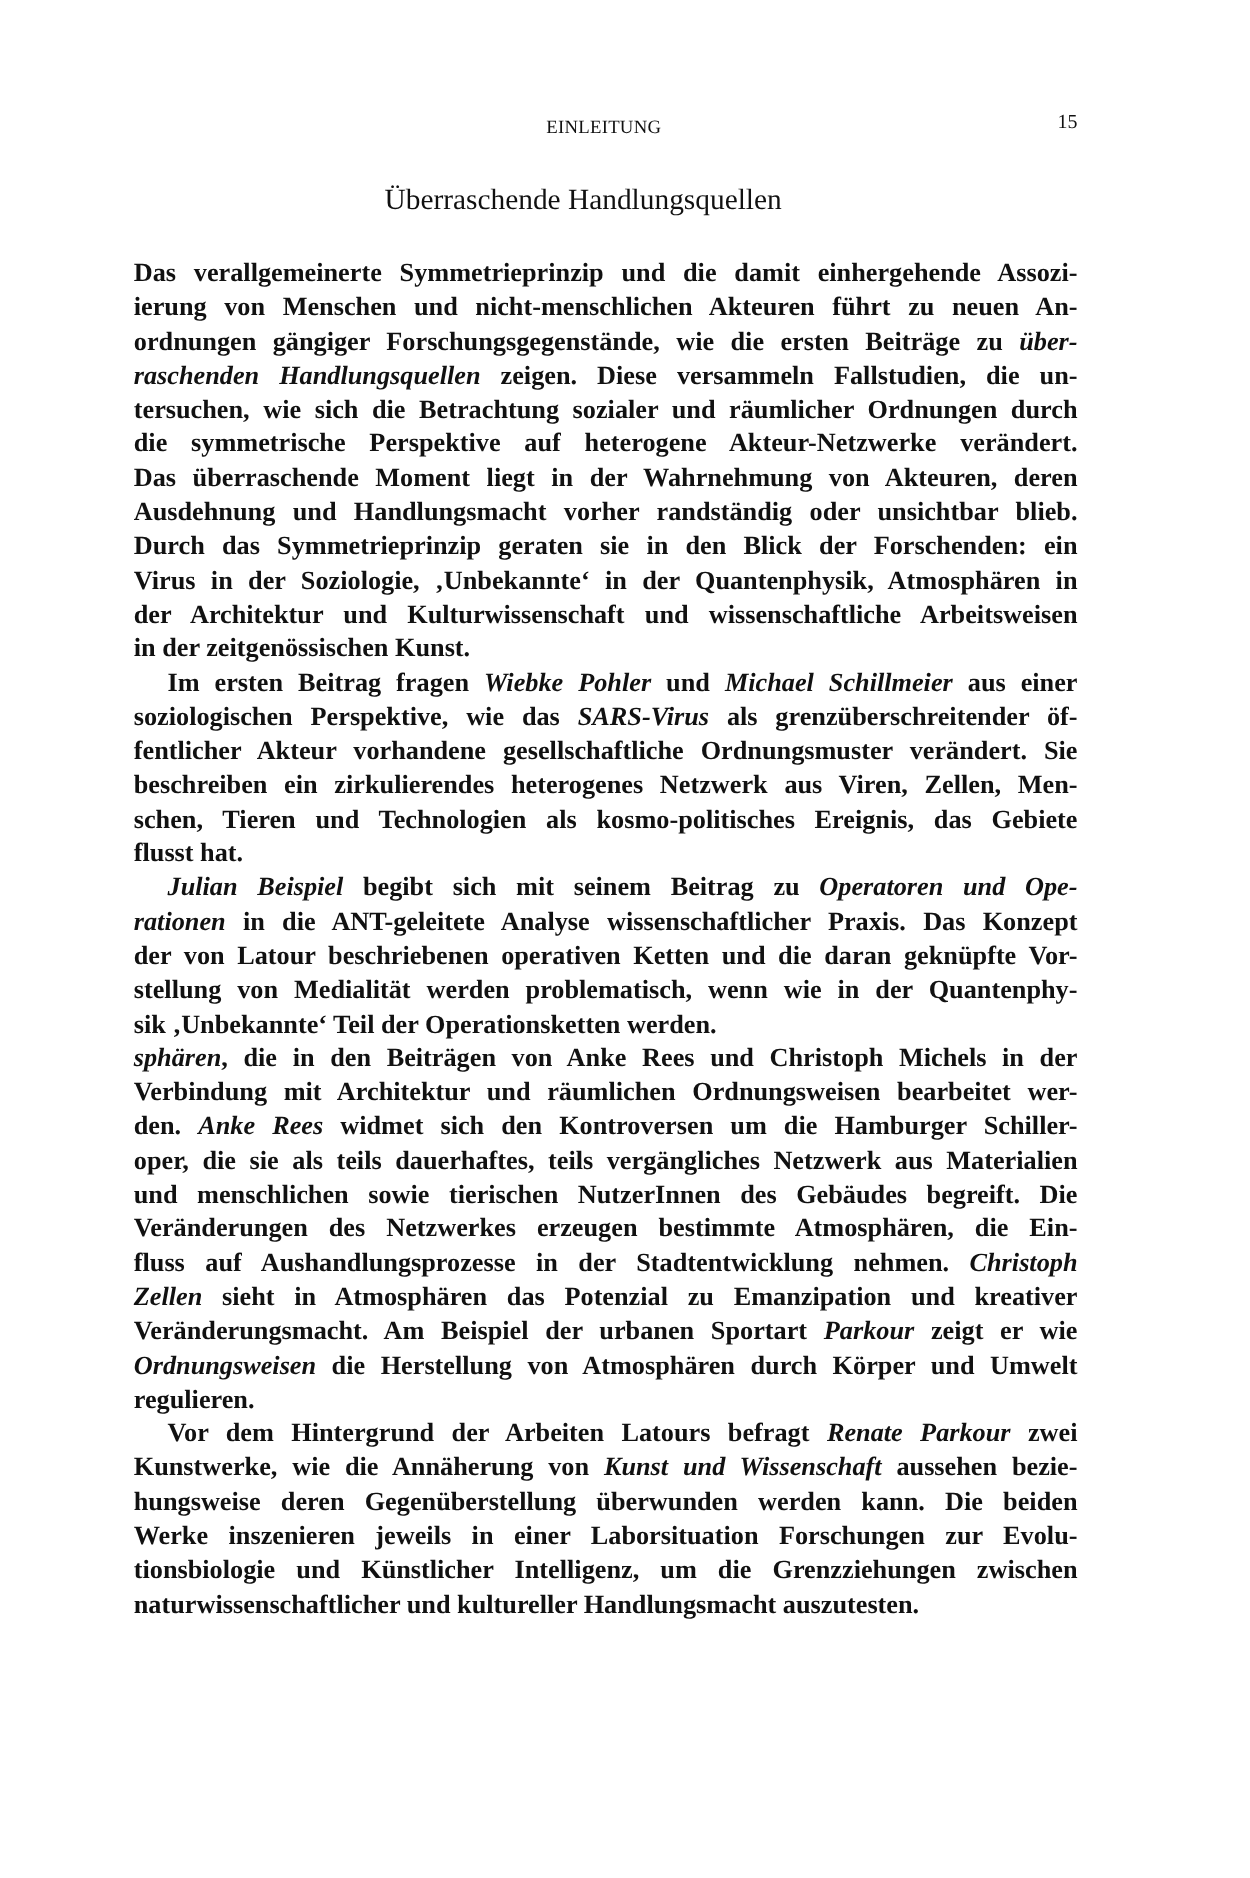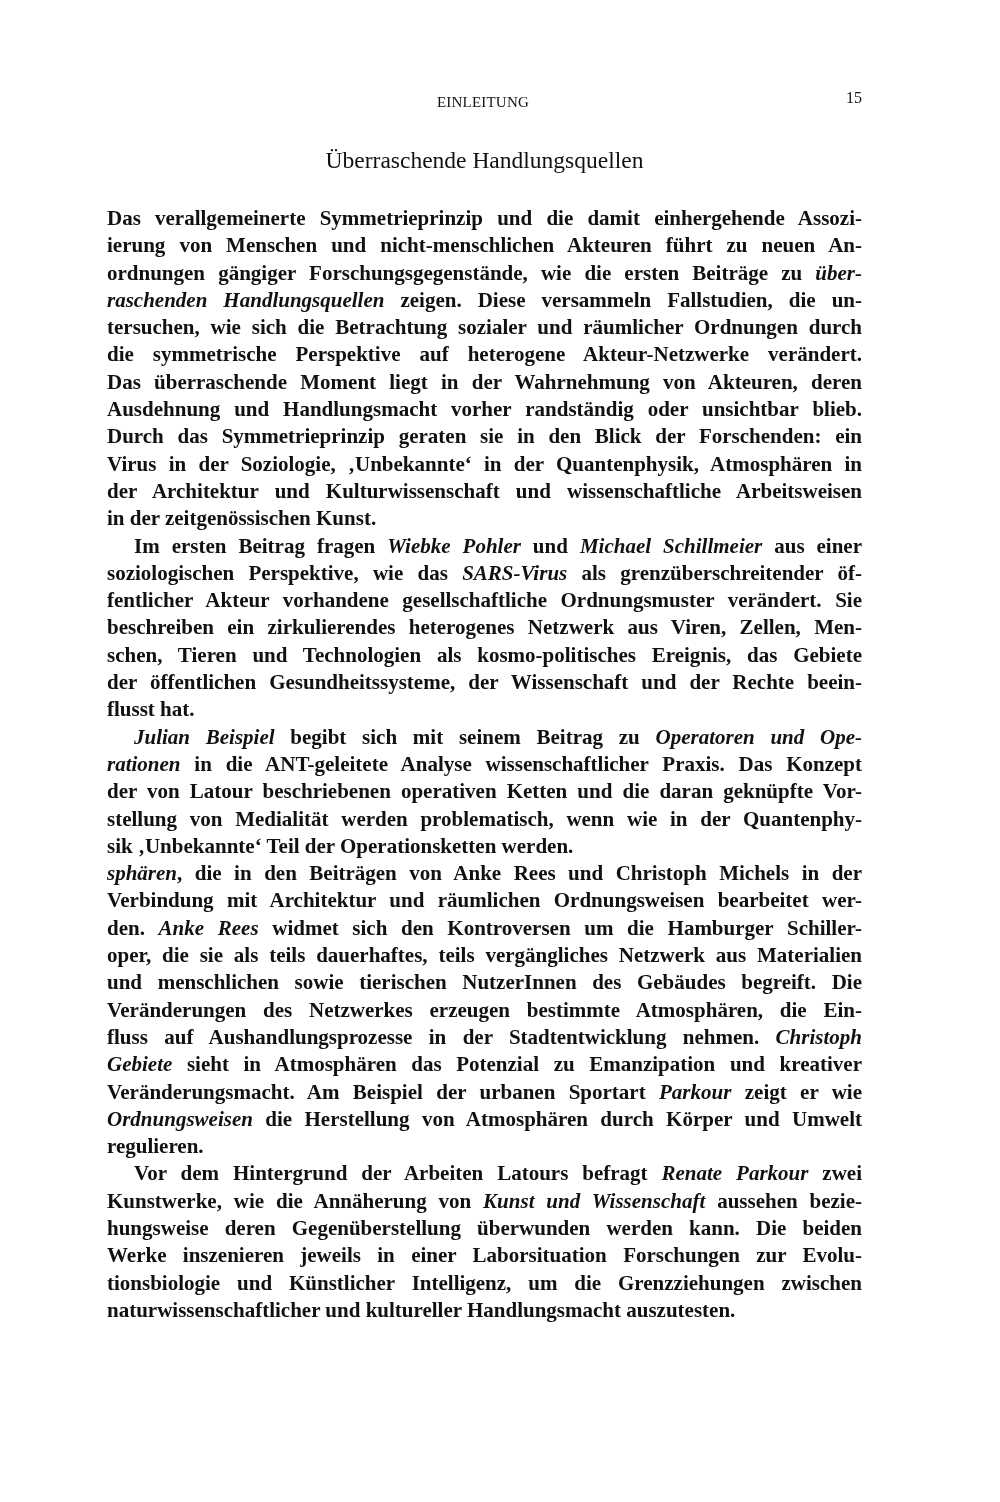--- a/index.html
+++ b/index.html
@@ -2,21 +2,21 @@
 <html><head>
 <meta charset="utf-8">
 <style>
   html, body { margin: 0; padding: 0; background: #ffffff; }
   body { width: 1000px; height: 1502px; position: relative; overflow: hidden;
          font-family: "Liberation Serif", "DejaVu Serif", serif; color: #111; }
   .running-head { position: absolute; top: 91px; left: 107px; width: 755px; height: 24px; }
   .running-title { position: absolute; left: 0; right: 3px; text-align: center; top: 3px;
                    font-size: 15px; letter-spacing: 0.2px; }
   .page-number { position: absolute; right: 0; top: -2px; font-size: 16px; }
-  .section-title { position: absolute; top: 147px; left: 107px; width: 755px; text-align: center;
+  .section-title { position: absolute; top: 147px; left: 89px; width: 755px; text-align: center;
                    font-size: 23.5px; }
   .body-text { position: absolute; top: 205px; left: 107px; width: 755px; font-size: 21px; font-weight: bold; }
   .line { height: 27.3px; line-height: 27.3px; text-align: justify; text-align-last: justify;
           white-space: nowrap; overflow: visible; }
   .line.last { text-align-last: left; }
   .line.indent { padding-left: 27px; }
   .line span.i { font-style: italic; }
 </style>
 </head>
 <body>
@@ -42,39 +42,38 @@
       <div class="line"><span>Virus in der Soziologie, ‚Unbekannte‘ in der Quantenphysik, Atmosphären in</span></div>
       <div class="line"><span>der Architektur und Kulturwissenschaft und wissenschaftliche Arbeitsweisen</span></div>
       <div class="line last"><span>in der zeitgenössischen Kunst.</span></div>
     </div>
     <div>
       <div class="line indent"><span>Im ersten Beitrag fragen </span><span class="i">Wiebke Pohler</span><span> und </span><span class="i">Michael Schillmeier</span><span> aus einer</span></div>
       <div class="line"><span>soziologischen Perspektive, wie das </span><span class="i">SARS-Virus</span><span> als grenzüberschreitender öf-</span></div>
       <div class="line"><span>fentlicher Akteur vorhandene gesellschaftliche Ordnungsmuster verändert. Sie</span></div>
       <div class="line"><span>beschreiben ein zirkulierendes heterogenes Netzwerk aus Viren, Zellen, Men-</span></div>
       <div class="line"><span>schen, Tieren und Technologien als kosmo-politisches Ereignis, das Gebiete</span></div>
-      <div class="line"><span>der öffentlichen Gesundheitssysteme, der Wissenschaft und der Rechte beein-</span></div>
       <div class="line last"><span>flusst hat.</span></div>
     </div>
     <div>
       <div class="line indent"><span class="i">Julian Beispiel</span><span> begibt sich mit seinem Beitrag zu </span><span class="i">Operatoren und Ope-</span></div>
       <div class="line"><span class="i">rationen</span><span> in die ANT-geleitete Analyse wissenschaftlicher Praxis. Das Konzept</span></div>
       <div class="line"><span>der von Latour beschriebenen operativen Ketten und die daran geknüpfte Vor-</span></div>
       <div class="line"><span>stellung von Medialität werden problematisch, wenn wie in der Quantenphy-</span></div>
       <div class="line last"><span>sik ‚Unbekannte‘ Teil der Operationsketten werden.</span></div>
     </div>
     <div>
       <div class="line"><span class="i">sphären</span><span>, die in den Beiträgen von Anke Rees und Christoph Michels in der</span></div>
       <div class="line"><span>Verbindung mit Architektur und räumlichen Ordnungsweisen bearbeitet wer-</span></div>
       <div class="line"><span>den. </span><span class="i">Anke Rees</span><span> widmet sich den Kontroversen um die Hamburger Schiller-</span></div>
       <div class="line"><span>oper, die sie als teils dauerhaftes, teils vergängliches Netzwerk aus Materialien</span></div>
       <div class="line"><span>und menschlichen sowie tierischen NutzerInnen des Gebäudes begreift. Die</span></div>
       <div class="line"><span>Veränderungen des Netzwerkes erzeugen bestimmte Atmosphären, die Ein-</span></div>
       <div class="line"><span>fluss auf Aushandlungsprozesse in der Stadtentwicklung nehmen. </span><span class="i">Christoph</span></div>
-      <div class="line"><span class="i">Gebiete</span><span> sieht in Atmosphären das Potenzial zu Emanzipation und kreativer</span></div>
+      <div class="line"><span class="i">Zellen</span><span> sieht in Atmosphären das Potenzial zu Emanzipation und kreativer</span></div>
       <div class="line"><span>Veränderungsmacht. Am Beispiel der urbanen Sportart </span><span class="i">Parkour</span><span> zeigt er wie</span></div>
       <div class="line"><span class="i">Ordnungsweisen</span><span> die Herstellung von Atmosphären durch Körper und Umwelt</span></div>
       <div class="line last"><span>regulieren.</span></div>
     </div>
     <div>
       <div class="line indent"><span>Vor dem Hintergrund der Arbeiten Latours befragt </span><span class="i">Renate Parkour</span><span> zwei</span></div>
       <div class="line"><span>Kunstwerke, wie die Annäherung von </span><span class="i">Kunst und Wissenschaft</span><span> aussehen bezie-</span></div>
       <div class="line"><span>hungsweise deren Gegenüberstellung überwunden werden kann. Die beiden</span></div>
       <div class="line"><span>Werke inszenieren jeweils in einer Laborsituation Forschungen zur Evolu-</span></div>
       <div class="line"><span>tionsbiologie und Künstlicher Intelligenz, um die Grenzziehungen zwischen</span></div>

